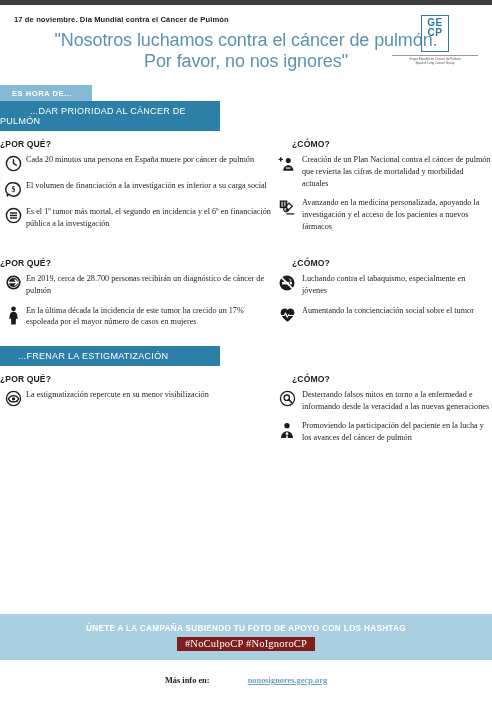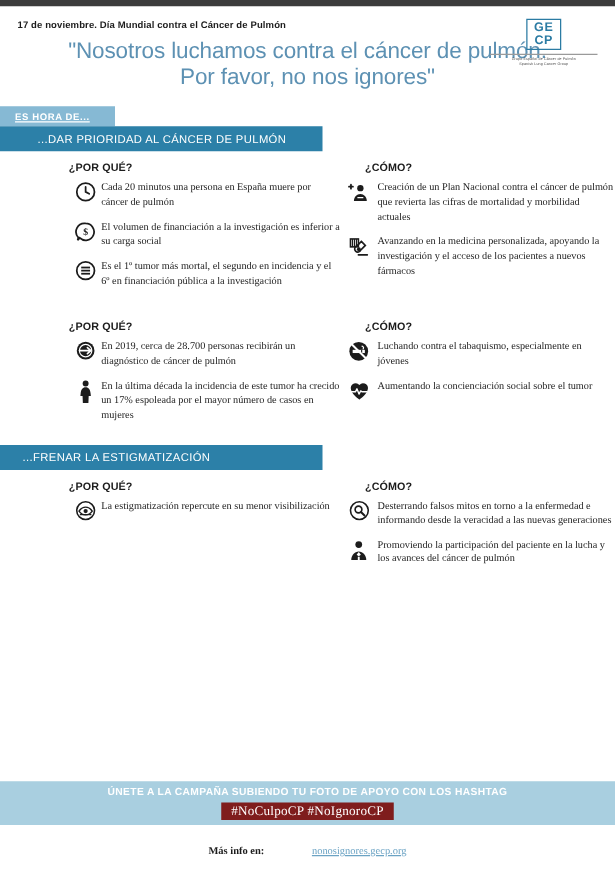--- a/index.html
+++ b/index.html
@@ -36,21 +36,21 @@
   .logo-block {
     position: absolute;
     right: 14px;
     top: 10px;
     width: 86px;
     text-align: center;
   }
   .logo-mark {
     display: inline-block;
     border: 1.2px solid #2b7ba3;
-    padding: 2px 5px 2px 5px;
+    padding: 2px 5px 14px 5px;
     line-height: 0.95;
   }
   .logo-mark span {
     display: block;
     font-size: 10px;
     font-weight: bold;
     color: #2b7ba3;
     letter-spacing: 0.5px;
   }
   .logo-sub {
@@ -86,41 +86,40 @@
   
   .es-hora {
     margin-top: 13px;
     background: #86b9d4;
     color: #ffffff;
     font-size: 7.6px;
     font-weight: bold;
     letter-spacing: 0.5px;
     padding: 3.5px 0 3.5px 12px;
     width: 92px;
-    text-decoration: underline;
   }
 
   
   .section-bar {
     background: #2c80a8;
     color: #ffffff;
     font-size: 9px;
     letter-spacing: 0.3px;
     padding: 5px 0 5px 0;
-    width: 258px;
+    width: 220px;
     text-indent: 30px;
   }
   .section-bar.indent2 { text-indent: 18px; }
 
   
   .cols {
     display: flex;
     padding-top: 8px;
   }
-  .col-left  { width: 272px; padding-left: 55px; }
+  .col-left  { width: 272px; }
   .col-right { width: 220px; padding-left: 0px; }
 
   .q-head {
     font-size: 8.6px;
     font-weight: bold;
     color: #1c1c1c;
     letter-spacing: 0.1px;
     margin-bottom: 5px;
   }
   .col-right .q-head { margin-left: 20px; }
@@ -148,21 +147,21 @@
   svg { display: block; }
 
   .sec-gap { height: 10px; }
 
   
   .footer-band {
     position: absolute;
     left: 0;
     right: 0;
     bottom: 47px;
-    height: 35px;
+    height: 46px;
     background: #a9cfe0;
     display: flex;
     flex-direction: column;
     align-items: center;
     justify-content: center;
   }
   .footer-cta {
     font-size: 8.2px;
     font-weight: bold;
     color: #ffffff;
@@ -184,21 +183,21 @@
     bottom: 22px;
     text-align: center;
     font-family: "Liberation Serif", serif;
     font-size: 8.4px;
     color: #1c1c1c;
     font-weight: bold;
   }
   .more-info a {
     color: #6ba3c4;
     text-decoration: underline;
-    font-weight: normal;
+    font-weight: bold;
     padding-left: 36px;
   }
 </style>
 </head>
 <body>
 
 <div class="top-strip"></div>
 
 <div class="header">
   <div class="date-line">17 de noviembre. Día Mundial contra el Cáncer de Pulmón</div>

